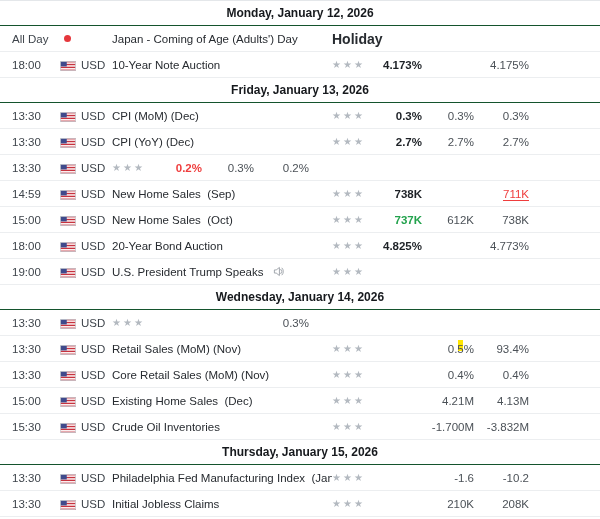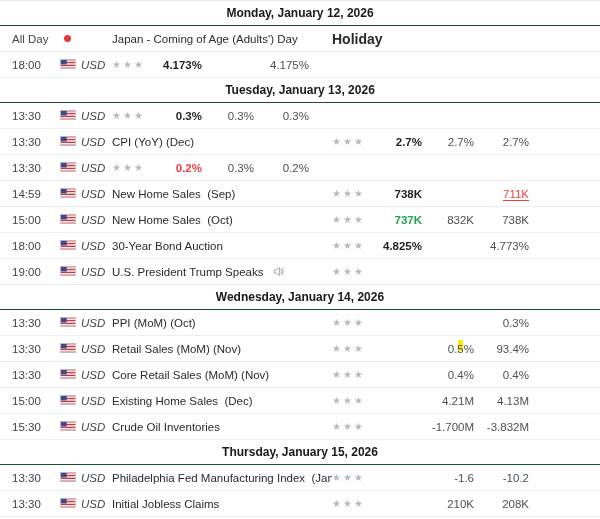--- a/index.html
+++ b/index.html
@@ -11,21 +11,21 @@
   .cal{width:600px;border-top:1px solid #e4e7ea;}
   .hdr{
     height:24px;display:flex;align-items:center;justify-content:center;
     font-weight:bold;font-size:12px;color:#16191d;border-bottom:1px solid #14532d;
   }
   .row{
     height:25px;display:flex;align-items:center;
     border-bottom:1px solid #eceef0;font-size:11.5px;cursor:pointer;
   }
   .c-time{width:48px;padding-left:12px;color:#3e444b;flex:none;}
-  .c-cur{width:52px;display:flex;align-items:flex-start;flex:none;color:#3e444b;font-style:italic;}
+  .c-cur{width:52px;display:flex;align-items:flex-end;flex:none;color:#3e444b;}
   .c-cur .lbl{margin-left:5px;}
   .flag{width:16px;height:10px;flex:none;display:block;}
   .jp-dot{width:7px;height:7px;border-radius:50%;background:#e5373c;margin-left:4px;flex:none;}
   .c-event{
     width:220px;flex:none;display:flex;
     color:#272b30;white-space:pre;overflow:hidden;
   }
   .spk{margin-left:10px;flex:none;display:inline-flex;}
   .c-stars{
     width:44px;flex:none;color:#b3b9c0;font-size:10px;letter-spacing:2px;
@@ -73,46 +73,48 @@
             <rect y="0" width="19" height="1.7"></rect>
             <rect y="3.4" width="19" height="1.7"></rect>
             <rect y="6.8" width="19" height="1.7"></rect>
             <rect y="10.3" width="19" height="1.7"></rect>
           </g>
           <rect width="8" height="6.5" fill="#3f4a8c"></rect>
           <rect x="0.5" y="0.5" width="18" height="11" fill="none" stroke="#c9cdd2" stroke-width="1"></rect>
         </svg>
       <span class="lbl">USD</span>
     </span>
+    <span class="c-event"><span>10-Year Note Auction</span></span>
     <span class="c-stars">★★★</span>
     <span class="c-actual">4.173%</span>
     <span class="c-forecast"></span>
     <span class="c-prev">4.175%</span>
   </div>
 
   <div class="hdr">
-    <span>Tuesday, January 13, 2026</span>
-  </div>
-
-  <div class="row">
-    <span class="c-time">13:30</span>
-    <span class="c-cur">
-      <svg class="flag" viewBox="0 0 19 12">
-          <rect width="19" height="12" fill="#fff"></rect>
-          <g fill="#c7333f">
-            <rect y="0" width="19" height="1.7"></rect>
-            <rect y="3.4" width="19" height="1.7"></rect>
-            <rect y="6.8" width="19" height="1.7"></rect>
-            <rect y="10.3" width="19" height="1.7"></rect>
-          </g>
-          <rect width="8" height="6.5" fill="#3f4a8c"></rect>
-          <rect x="0.5" y="0.5" width="18" height="11" fill="none" stroke="#c9cdd2" stroke-width="1"></rect>
-        </svg>
-      <span class="lbl">USD</span>
-    </span>
+    <span>Friday, January 13, 2026</span>
+  </div>
+
+  <div class="row">
+    <span class="c-time">13:30</span>
+    <span class="c-cur">
+      <svg class="flag" viewBox="0 0 19 12">
+          <rect width="19" height="12" fill="#fff"></rect>
+          <g fill="#c7333f">
+            <rect y="0" width="19" height="1.7"></rect>
+            <rect y="3.4" width="19" height="1.7"></rect>
+            <rect y="6.8" width="19" height="1.7"></rect>
+            <rect y="10.3" width="19" height="1.7"></rect>
+          </g>
+          <rect width="8" height="6.5" fill="#3f4a8c"></rect>
+          <rect x="0.5" y="0.5" width="18" height="11" fill="none" stroke="#c9cdd2" stroke-width="1"></rect>
+        </svg>
+      <span class="lbl">USD</span>
+    </span>
+    <span class="c-event"><span>CPI (MoM) (Dec)</span></span>
     <span class="c-stars">★★★</span>
     <span class="c-actual">0.3%</span>
     <span class="c-forecast">0.3%</span>
     <span class="c-prev">0.3%</span>
   </div>
 
   <div class="row">
     <span class="c-time">13:30</span>
     <span class="c-cur">
       <svg class="flag" viewBox="0 0 19 12">
@@ -192,41 +194,41 @@
             <rect y="10.3" width="19" height="1.7"></rect>
           </g>
           <rect width="8" height="6.5" fill="#3f4a8c"></rect>
           <rect x="0.5" y="0.5" width="18" height="11" fill="none" stroke="#c9cdd2" stroke-width="1"></rect>
         </svg>
       <span class="lbl">USD</span>
     </span>
     <span class="c-event"><span>New Home Sales  (Oct)</span></span>
     <span class="c-stars">★★★</span>
     <span class="c-actual pos">737K</span>
-    <span class="c-forecast">832K</span>
+    <span class="c-forecast">612K</span>
     <span class="c-prev">738K</span>
   </div>
 
   <div class="row">
     <span class="c-time">18:00</span>
     <span class="c-cur">
       <svg class="flag" viewBox="0 0 19 12">
           <rect width="19" height="12" fill="#fff"></rect>
           <g fill="#c7333f">
             <rect y="0" width="19" height="1.7"></rect>
             <rect y="3.4" width="19" height="1.7"></rect>
             <rect y="6.8" width="19" height="1.7"></rect>
             <rect y="10.3" width="19" height="1.7"></rect>
           </g>
           <rect width="8" height="6.5" fill="#3f4a8c"></rect>
           <rect x="0.5" y="0.5" width="18" height="11" fill="none" stroke="#c9cdd2" stroke-width="1"></rect>
         </svg>
       <span class="lbl">USD</span>
     </span>
-    <span class="c-event"><span>30-Year Bond Auction</span></span>
+    <span class="c-event"><span>20-Year Bond Auction</span></span>
     <span class="c-stars">★★★</span>
     <span class="c-actual">4.825%</span>
     <span class="c-forecast"></span>
     <span class="c-prev">4.773%</span>
   </div>
 
   <div class="row">
     <span class="c-time">19:00</span>
     <span class="c-cur">
       <svg class="flag" viewBox="0 0 19 12">
@@ -269,21 +271,20 @@
             <rect y="0" width="19" height="1.7"></rect>
             <rect y="3.4" width="19" height="1.7"></rect>
             <rect y="6.8" width="19" height="1.7"></rect>
             <rect y="10.3" width="19" height="1.7"></rect>
           </g>
           <rect width="8" height="6.5" fill="#3f4a8c"></rect>
           <rect x="0.5" y="0.5" width="18" height="11" fill="none" stroke="#c9cdd2" stroke-width="1"></rect>
         </svg>
       <span class="lbl">USD</span>
     </span>
-    <span class="c-event"><span>PPI (MoM) (Oct)</span></span>
     <span class="c-stars">★★★</span>
     <span class="c-actual"></span>
     <span class="c-forecast"></span>
     <span class="c-prev">0.3%</span>
   </div>
 
   <div class="row">
     <span class="c-time">13:30</span>
     <span class="c-cur">
       <svg class="flag" viewBox="0 0 19 12">

